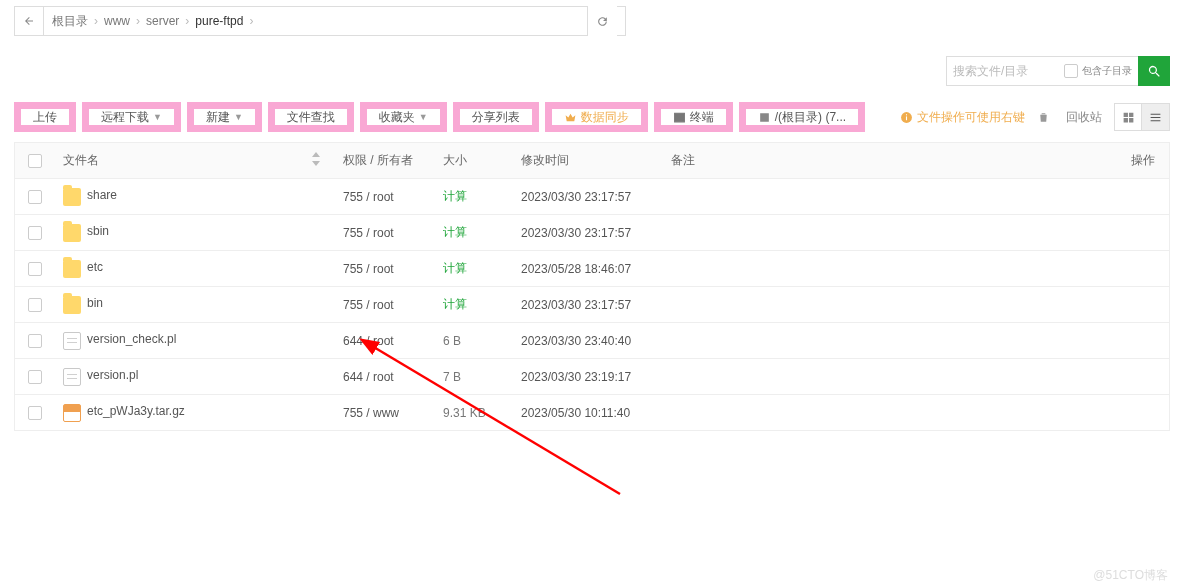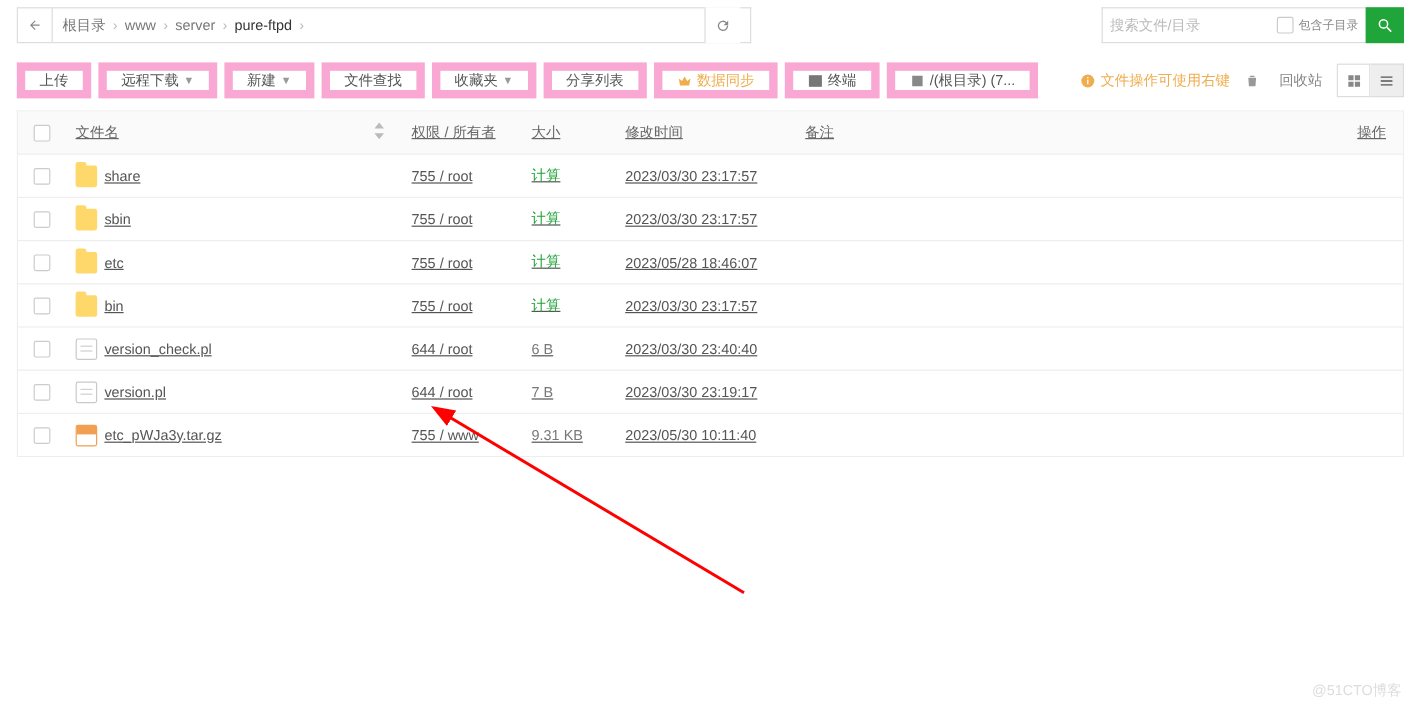--- a/index.html
+++ b/index.html
@@ -1,31 +1,31 @@
 <!DOCTYPE html>
 <html><head>
 <meta charset="utf-8">
 <style>
   * { box-sizing: border-box; margin: 0; padding: 0; }
   body { font-family: "Helvetica Neue", Arial, "PingFang SC", "Microsoft YaHei", sans-serif; font-size: 12px; color: #555; background: #fff; }
 
   
-  .topbar { display:flex; align-items:stretch; gap:10px; padding:6px 14px 6px 14px; }
+  .topbar { display:flex; align-items:stretch; gap:10px; padding:6px 14px 6px 14px;flex-direction:column; }
   .bc-wrap { flex:0 0 auto; display:flex; }
   .btn-sq { width:30px; height:30px; border:1px solid #ddd; background:#fff; display:flex; align-items:center; justify-content:center; color:#888; cursor:pointer; }
   .bc-box { display:flex; align-items:center; height:30px; border:1px solid #ddd; border-left:none; width:582px; padding:0 8px; color:#777; }
   .bc-sep { color:#bbb; padding:0 6px; }
   .bc-item { cursor:pointer; }
   .bc-item.cur { color:#333; }
   .refresh { border-left:1px solid #ddd; margin-left:auto; }
 
   .spacer { flex:1; }
 
   .search-wrap { display:flex; align-items:stretch; margin-left:auto;}
-  .search-box { display:flex; align-items:center; height:30px; border:1px solid #ddd; border-right:none; width:220px; padding:0 6px; justify-content:space-between;}
+  .search-box { display:flex; align-items:center; height:30px; border:1px solid #ddd; border-right:none; width:192px; padding:0 6px; justify-content:space-between;}
   .search-box input { border:none; outline:none; font-size:12px; color:#555; width:110px;}
   .search-box input::placeholder{color:#bbb;}
   .incl { display:flex; align-items:center; gap:4px; color:#888; font-size:10px;}
   .search-btn { width:32px; height:30px; background:#20a53a; display:flex; align-items:center; justify-content:center; cursor:pointer;}
   .search-btn svg { fill:#fff; }
 
   
   .toolbar { display:flex; align-items:center; gap:6px; padding:10px 14px; }
   .tbtn { height:30px; padding:0 12px; border:7px solid #f9a8d4; background:#fff; display:flex; align-items:center; gap:4px; color:#555; cursor:pointer; font-size:12px;}
   .tbtn .caret { font-size:9px; color:#999; }
@@ -35,21 +35,21 @@
   .trash { color:#888; display:flex; align-items:center; gap:16px; cursor:pointer;}
   .view-toggle { display:flex; }
   .view-toggle .vt { width:28px; height:28px; border:1px solid #ddd; display:flex; align-items:center; justify-content:center; color:#888; cursor:pointer;}
   .view-toggle .vt.active{ background:#eee; color:#555;}
   .view-toggle .vt + .vt { border-left:none; }
 
   
   .tbl { width:calc(100% - 28px); margin:0 14px; border:1px solid #eee; border-bottom:none; }
   .thead, .trow { display:flex; align-items:center; height:36px; border-bottom:1px solid #eee; }
   .thead { background:#fafafa; color:#666; font-size:12px;}
-  .cell { padding:0 8px; display:flex; align-items:center; gap:6px;text-decoration:underline; }
+  .cell { padding:0 8px; display:flex; gap:6px; }
   .c-chk  { flex:0 0 40px; justify-content:center;}
   .c-name { flex:0 0 280px; }
   .c-perm { flex:0 0 100px; }
   .c-size { flex:0 0 78px; }
   .c-mtime{ flex:0 0 150px; }
   .c-note { flex:1 1 auto; }
   .c-ops  { flex:0 0 60px; justify-content:flex-end; padding-right:14px;}
   .thead .c-name { justify-content:space-between; padding-right:14px;}
   .sort-ic{ color:#bbb;}
   .chk { width:14px; height:14px; border:1px solid #ccc; border-radius:2px; background:#fff; cursor:pointer;}

